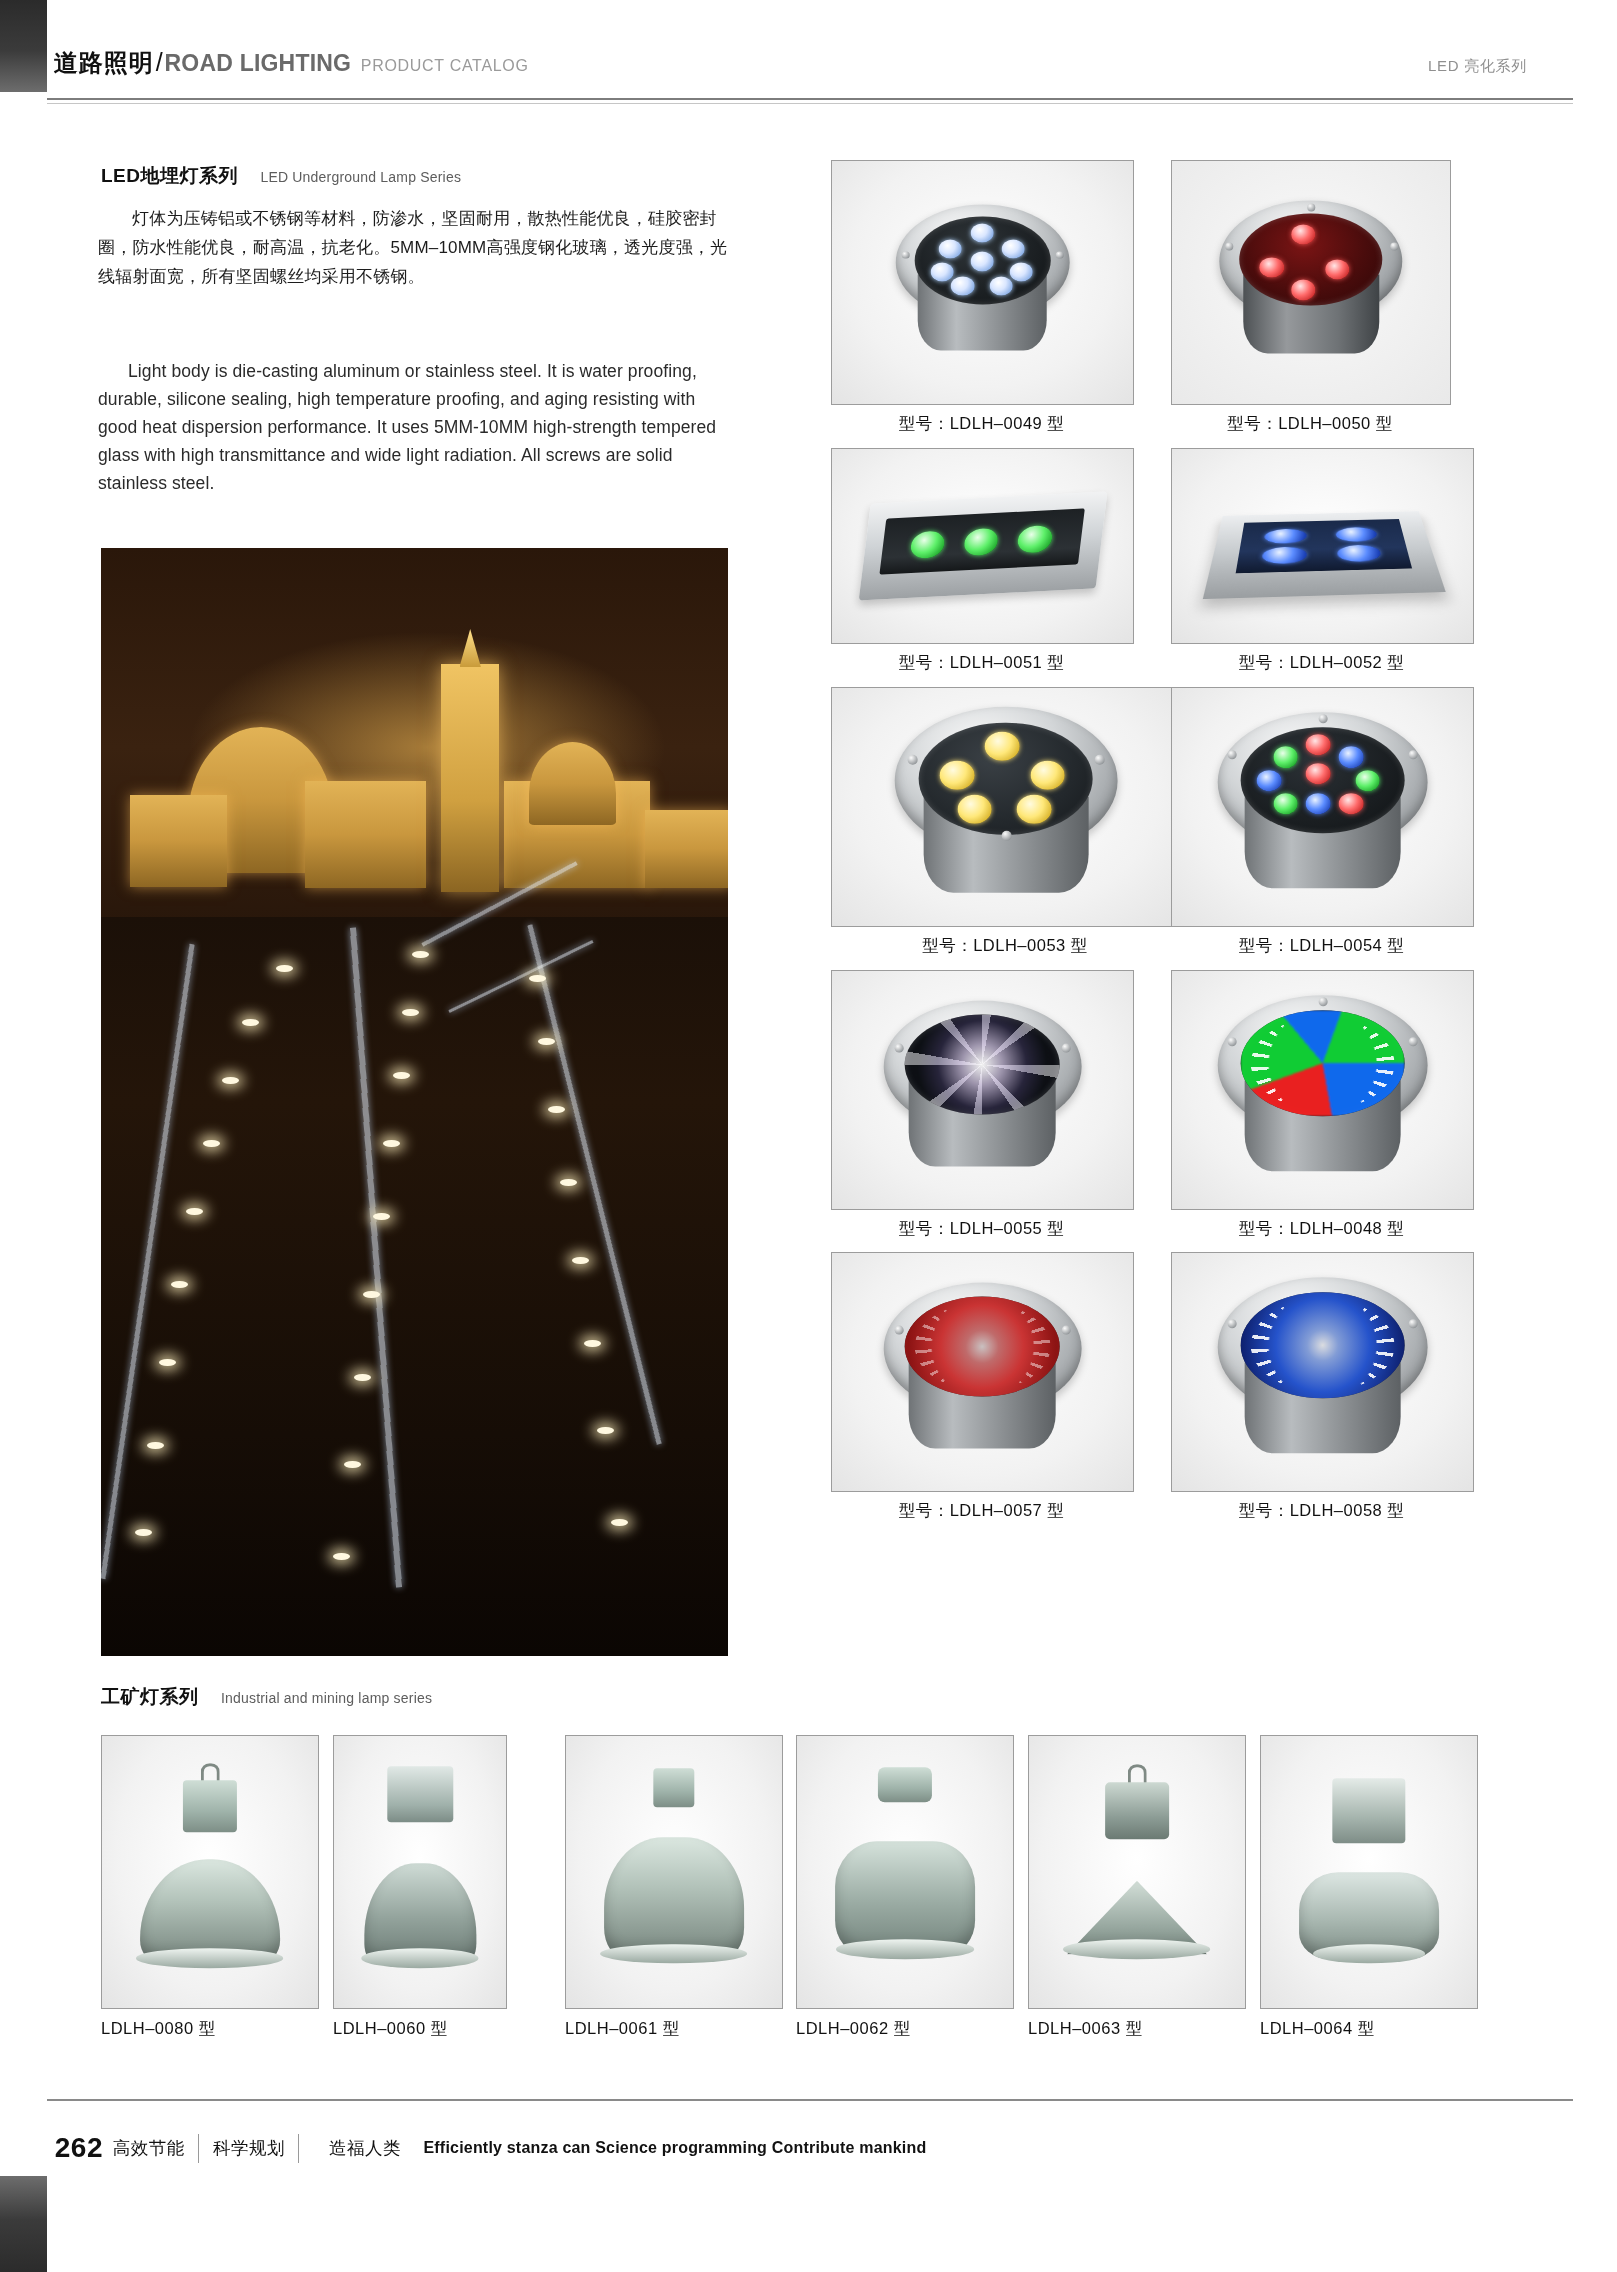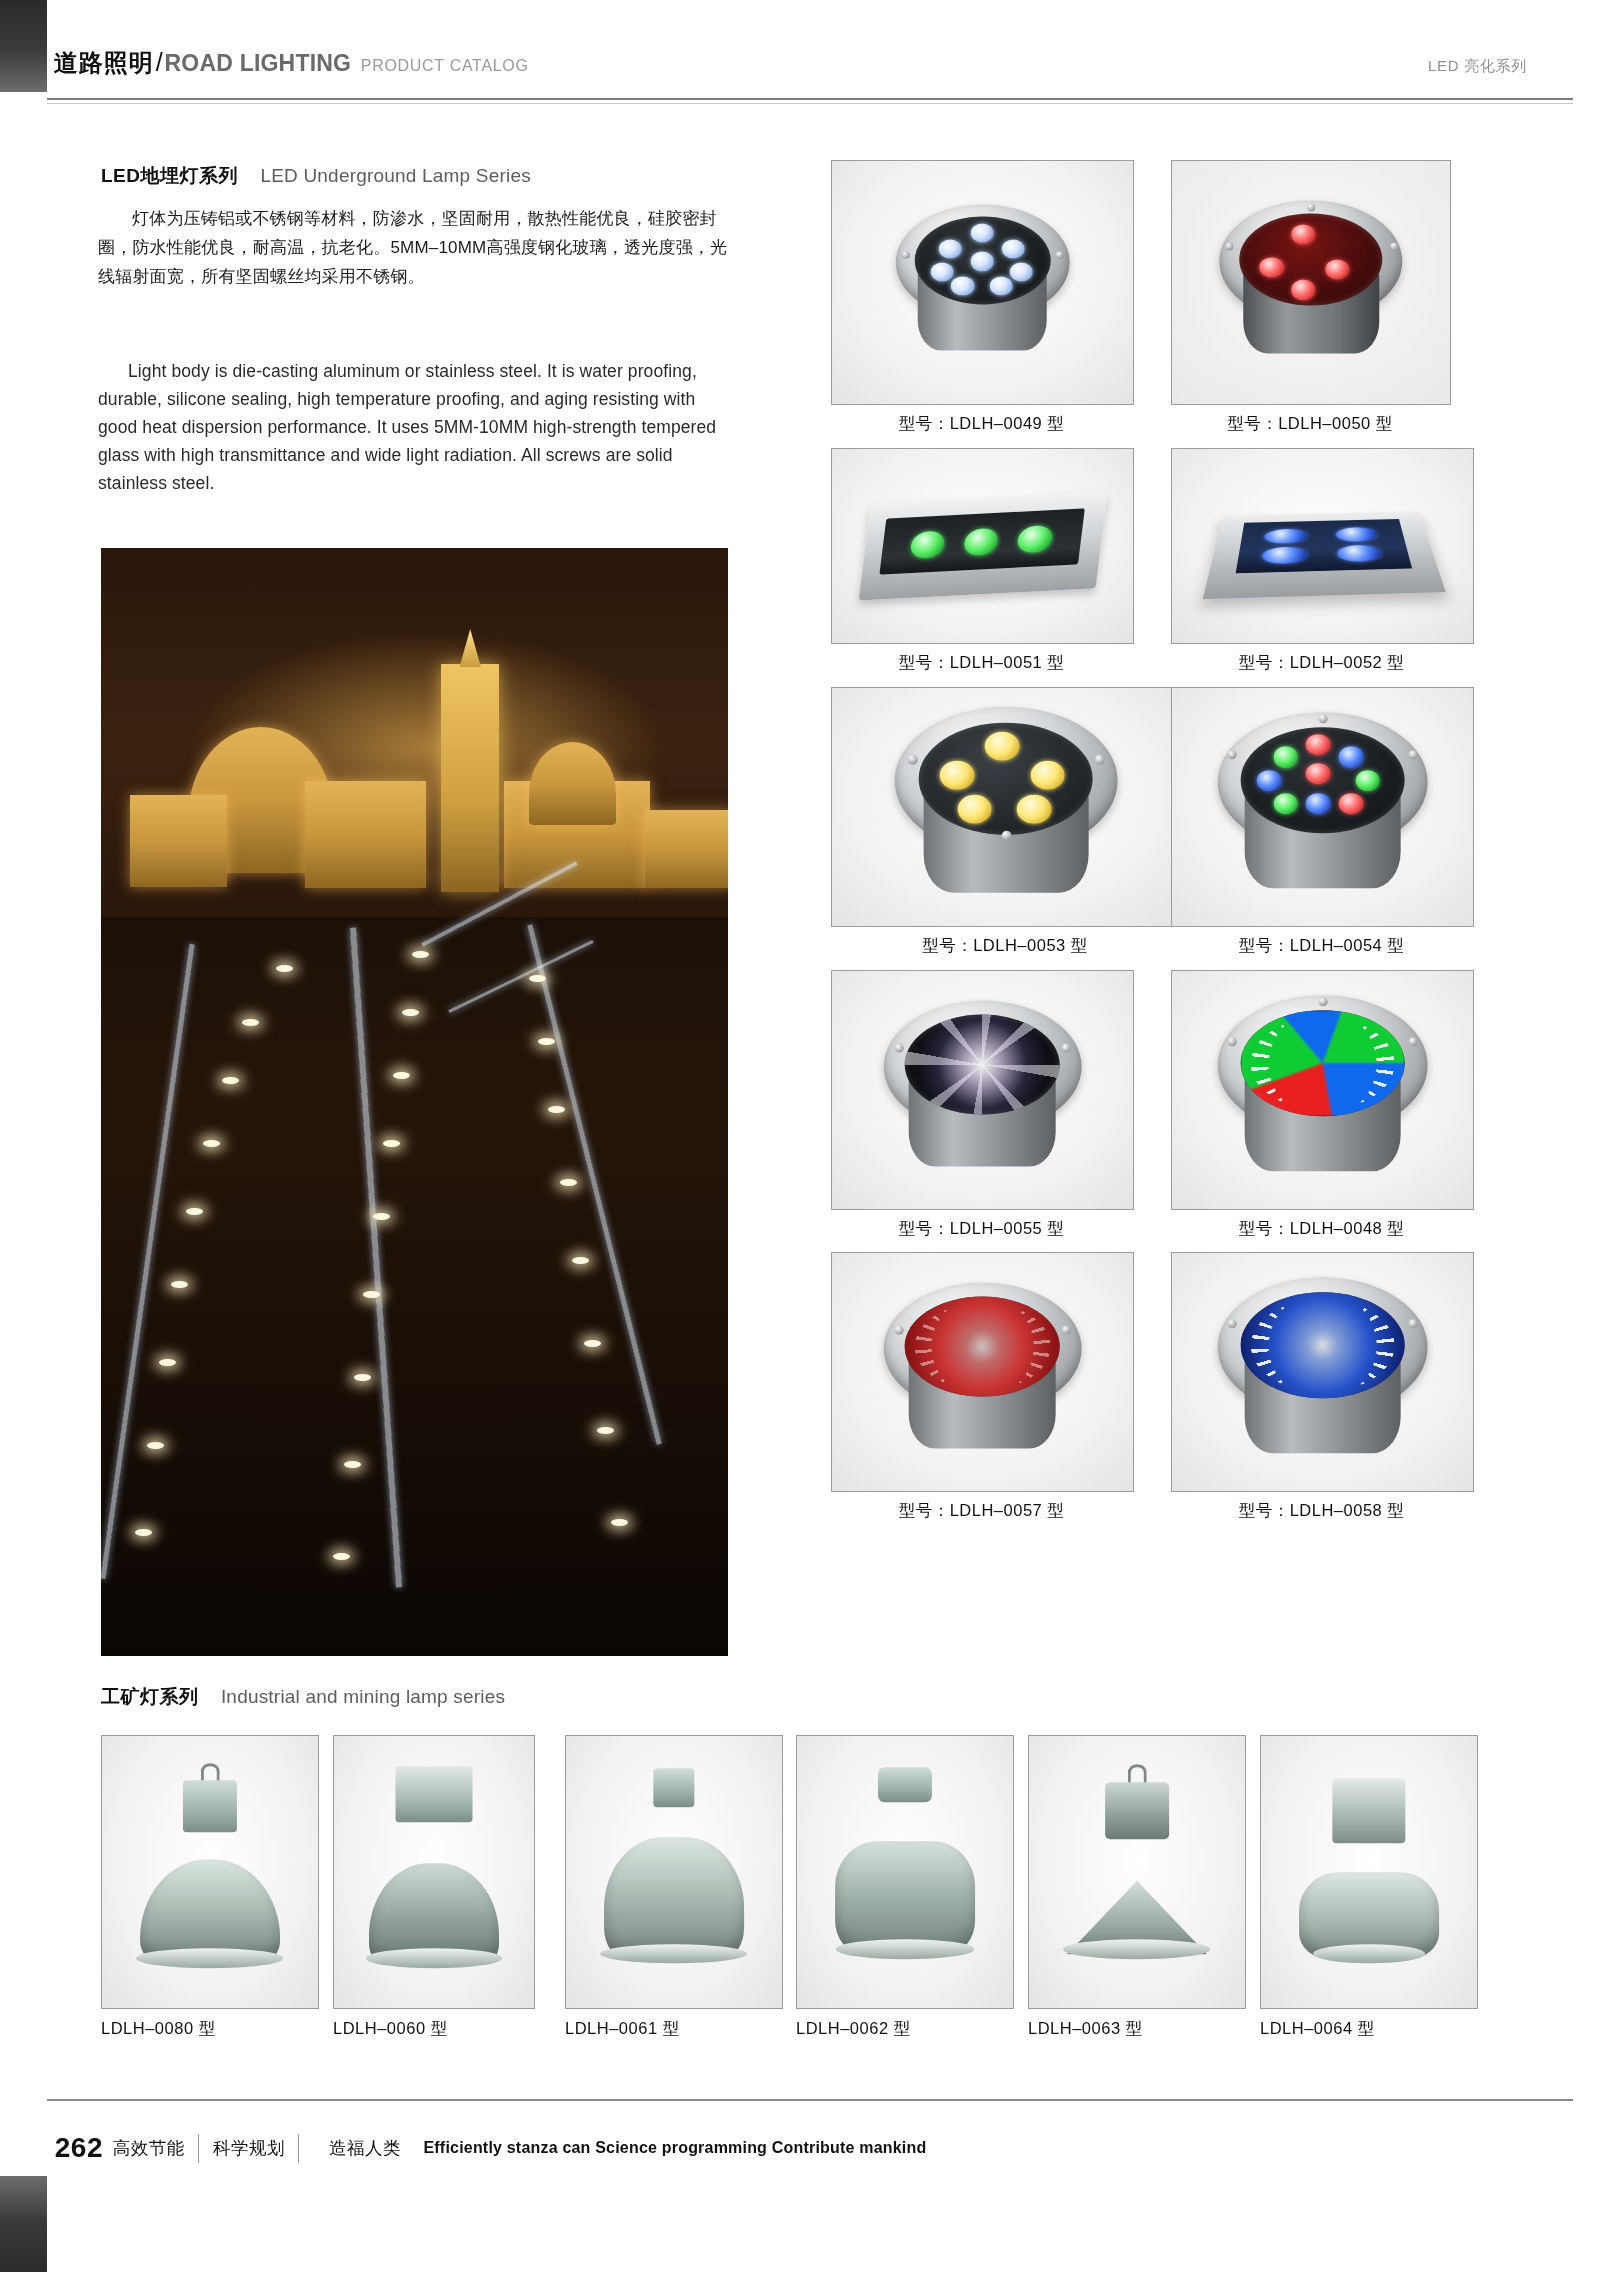--- a/index.html
+++ b/index.html
@@ -102,21 +102,21 @@
     align-items: baseline;
     white-space: nowrap;
   }
   .sec-title .cn {
     font-size: 19px;
     font-weight: bold;
     color: #111;
     letter-spacing: 0.5px;
   }
   .sec-title .en {
-    font-size: 19px;
+    font-size: 14px;
     color: #5d5d5d;
     margin-left: 22.4px;
     letter-spacing: 0.2px;
   }
 
   
   .para-cn {
     position: absolute;
     left: 98px; top: 204px;
     width: 641px;
@@ -768,21 +768,21 @@
             <div class="hb-hook"></div>
             <div class="hb-gear"></div>
             <div class="hb-shade"></div>
             <div class="hb-rim"></div>
           </div>
         </div>
       </div>
       <div class="bcap">LDLH–0080 型</div>
     </div>
 
-    <div class="bcell" style="left:232px; top:0; width:200px;">
+    <div class="bcell" style="left:232px; top:0; width:172px;">
       <div class="pbox" style="height:272px;">
         <div class="lamp">
             <div class="bgsoft"></div>
           <div class="hb">
             <div class="hb-gear" style="top:2.9px; width:52%; height:26%; background:linear-gradient(180deg,#e1e9e6,#9fb0aa 70%,#7c8c86);"></div>
             <div class="hb-shade" style="height:46%; border-radius:46% 46% 10% 10% / 72% 72% 20% 20%; background:linear-gradient(180deg,#cfdcd6,#93a39c 55%,#6b7a74);"></div>
             <div class="hb-rim"></div>
           </div>
         </div>
       </div>

